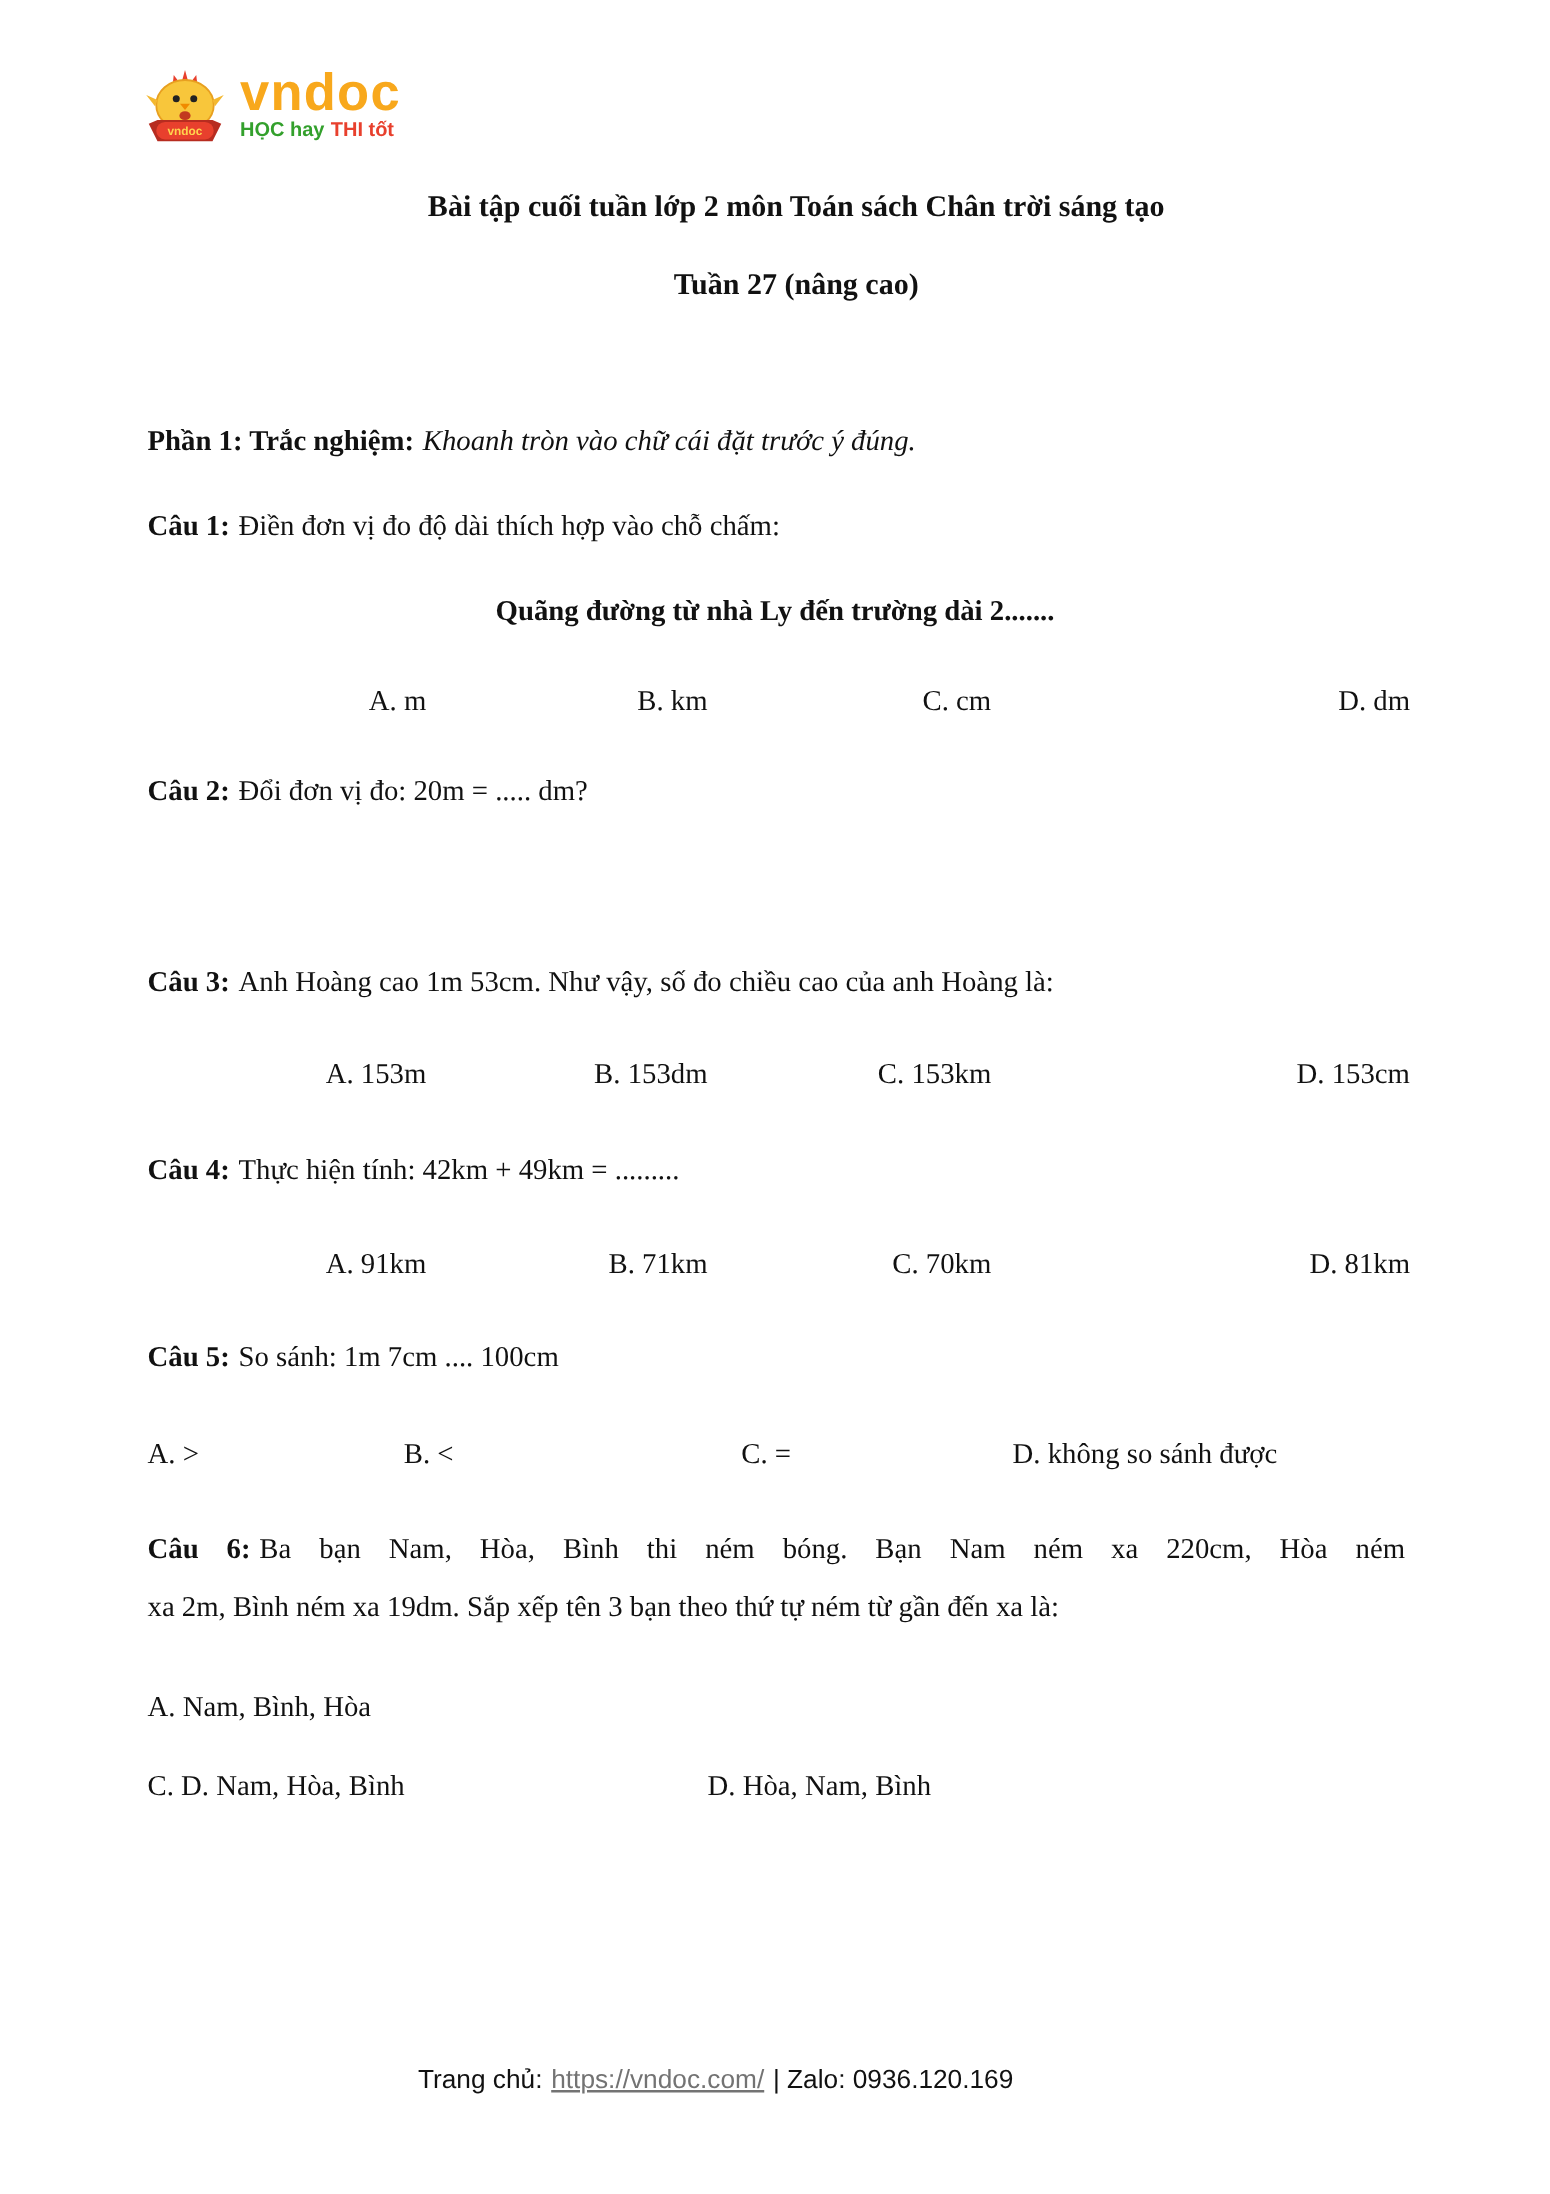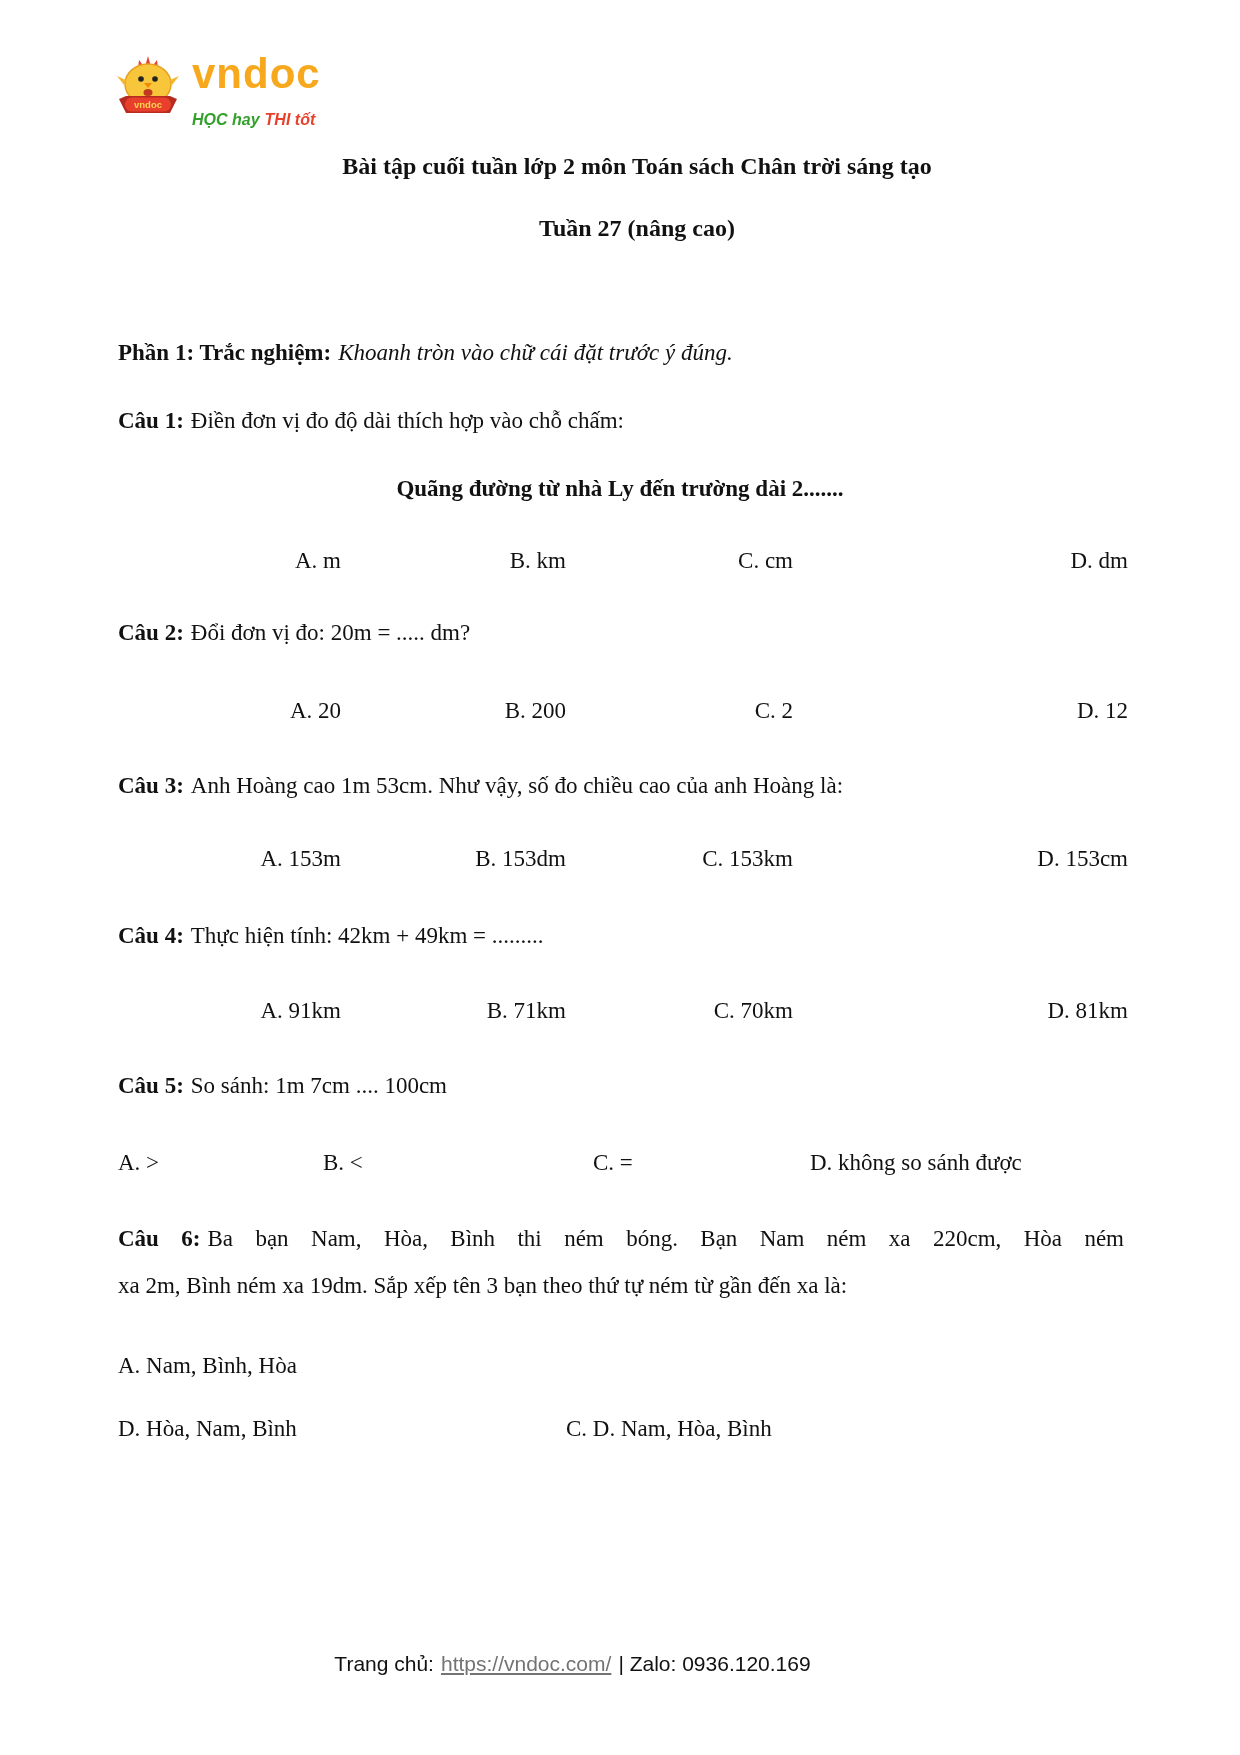--- a/index.html
+++ b/index.html
@@ -16,21 +16,21 @@
   }
 
   
   .logo { position: absolute; left: 112px; top: 54px; display: flex; align-items: flex-start; }
   .logo svg { display: block; }
   .brand-wrap { margin-left: 8px; font-family: "Liberation Sans", sans-serif; }
   .brand {
     font-size: 42px; font-weight: 800; color: #f8a81c;
     letter-spacing: 1px; line-height: 40px;
   }
-  .tagline { font-size: 16px; font-weight: 700; line-height: 18px; margin-top: 17px; font-style: italic; }
+  .tagline { font-size: 16px; font-weight: 700; line-height: 18px; margin-top: 2px; }
   .tagline .green { color: #33a02c; }
   .tagline .red { color: #e8402d; margin-left: 5px; }
 
   
   .line {
     position: absolute; left: 118px; width: 1006px;
     font-size: 23px; line-height: 34px; white-space: nowrap;
   }
   .center { left: 0; width: 1240px; text-align: center; }
   .bold { font-weight: bold; }
@@ -97,26 +97,20 @@
   <div class="opts opts4" style="top:544px">
     <div>A. m</div>
     <div>B. km</div>
     <div>C. cm</div>
     <div>D. dm</div>
   </div>
 
   <div class="line" style="top:616px">
     <span class="q-label">Câu 2:</span><span>Đổi đơn vị đo: 20m = ..... dm?</span>
   </div>
-  <div class="opts opts4" style="top:694px">
-    <div>A. 20</div>
-    <div>B. 200</div>
-    <div>C. 2</div>
-    <div>D. 12</div>
-  </div>
 
   <div class="line" style="top:769px">
     <span class="q-label">Câu 3:</span><span>Anh Hoàng cao 1m 53cm. Như vậy, số đo chiều cao của anh Hoàng là:</span>
   </div>
   <div class="opts opts4" style="top:842px">
     <div>A. 153m</div>
     <div>B. 153dm</div>
     <div>C. 153km</div>
     <div>D. 153cm</div>
   </div>
@@ -142,22 +136,22 @@
   </div>
 
   <div class="line justify" style="top:1222px">
     <span class="q-label">Câu 6:</span><span>Ba bạn Nam, Hòa, Bình thi ném bóng. Bạn Nam ném xa 220cm, Hòa ném</span>
   </div>
   <div class="line" style="top:1269px">xa 2m, Bình ném xa 19dm. Sắp xếp tên 3 bạn theo thứ tự ném từ gần đến xa là:</div>
   <div class="opts opts2" style="top:1349px">
     <div>A. Nam, Bình, Hòa</div>
   </div>
   <div class="opts opts2" style="top:1412px">
+    <div>C. D. Nam, Hòa, Bình</div>
     <div>D. Hòa, Nam, Bình</div>
-    <div>C. D. Nam, Hòa, Bình</div>
   </div>
 
   <div class="footer">
     <span>Trang chủ:</span>
     <a href="#">https://vndoc.com/</a>
     <span>| Zalo: 0936.120.169</span>
   </div>
 
 </div>
 

